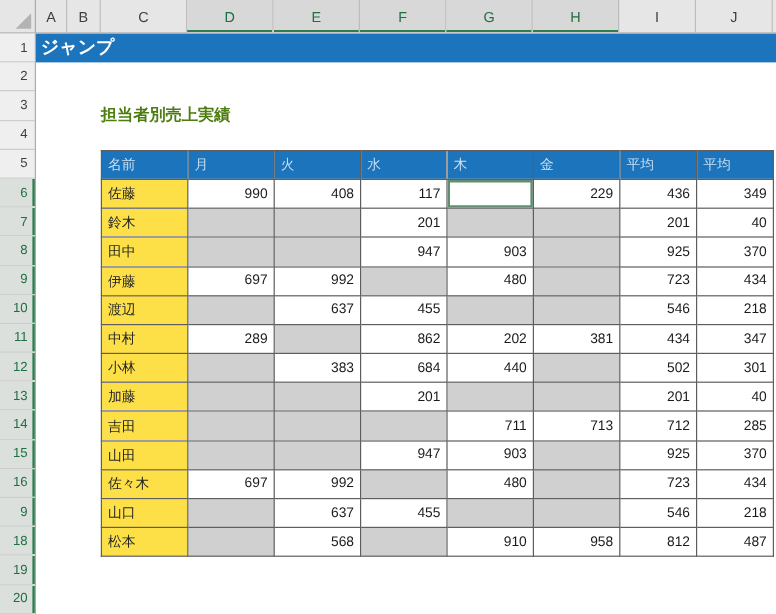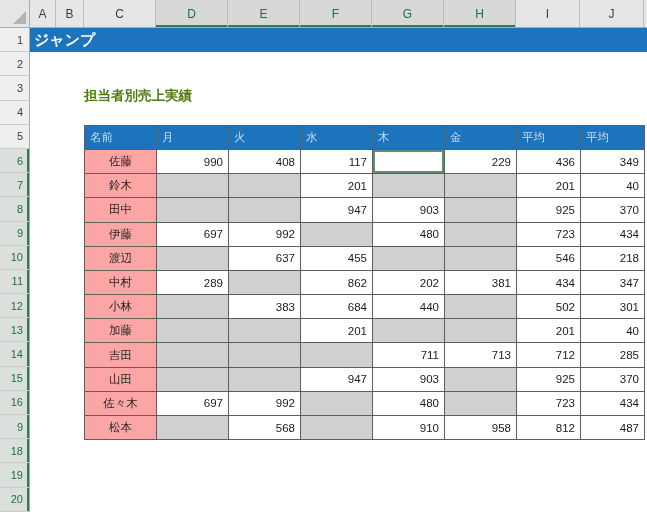--- a/index.html
+++ b/index.html
@@ -30,21 +30,21 @@
              background:#1B74BC;color:#ffffff;font-weight:bold;font-size:15px;
              line-height:24px;padding-left:4px;white-space:nowrap;overflow:hidden;}
   .section-title{position:absolute;left:54px;top:56px;height:24.2px;line-height:24.2px;
                  color:#4d7c0f;font-weight:bold;font-size:13.5px;white-space:nowrap;}
   
   .data-table{position:absolute;left:54px;top:96.8px;border-collapse:collapse;table-layout:fixed;}
   .data-table tr{height:24.2px;}
   .data-table th,.data-table td{border:1px solid #5E5E5E;box-sizing:border-box;
                  padding:0 5px;font-size:11.5px;overflow:hidden;white-space:nowrap;}
   .data-table th{background:#1B74BC;color:#C9DFF2;font-weight:normal;text-align:left;}
-  td.name{text-align:center;color:#262626;background:#fca5a5;}
+  td.name{text-align:left;color:#262626;background:#fde047;}
   td.num{text-align:right;color:#1A1A1A;background:#ffffff;}
   td.blank{background:#D0D0D0;}
   td.active{background:#ffffff;box-shadow:inset 0 0 0 2px #5F8F70;}
 </style>
 </head>
 <body>
 
 <div class="app">
   <div class="corner">
     <div class="tri"></div>
@@ -214,20 +214,30 @@
             <td class="name">佐々木</td>
             <td class="num">697</td>
             <td class="num">992</td>
             <td class="num blank"></td>
             <td class="num">480</td>
             <td class="num blank"></td>
             <td class="num">723</td>
             <td class="num">434</td>
           </tr>
           <tr>
+            <td class="name">山口</td>
+            <td class="num blank"></td>
+            <td class="num">637</td>
+            <td class="num">455</td>
+            <td class="num blank"></td>
+            <td class="num blank"></td>
+            <td class="num">546</td>
+            <td class="num">218</td>
+          </tr>
+          <tr>
             <td class="name">松本</td>
             <td class="num blank"></td>
             <td class="num">568</td>
             <td class="num blank"></td>
             <td class="num">910</td>
             <td class="num">958</td>
             <td class="num">812</td>
             <td class="num">487</td>
           </tr>
         </tbody>

